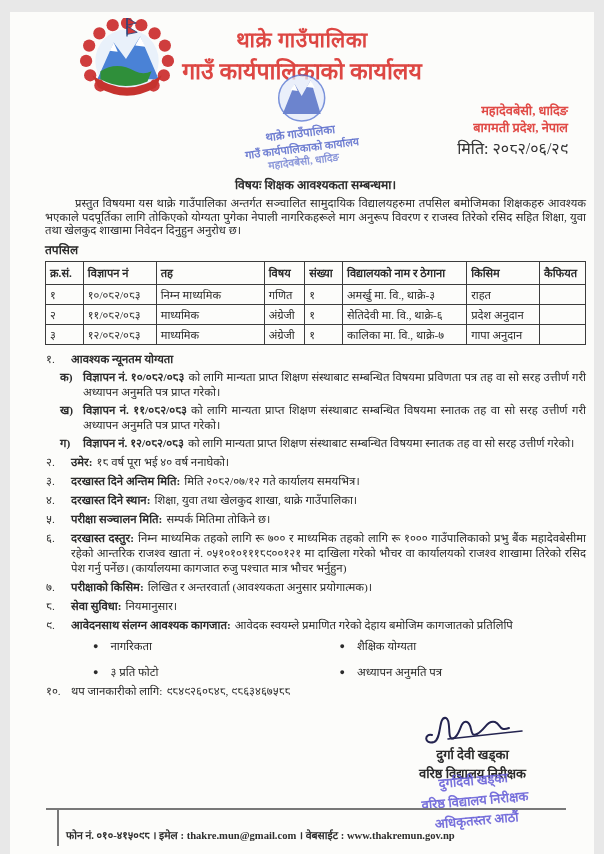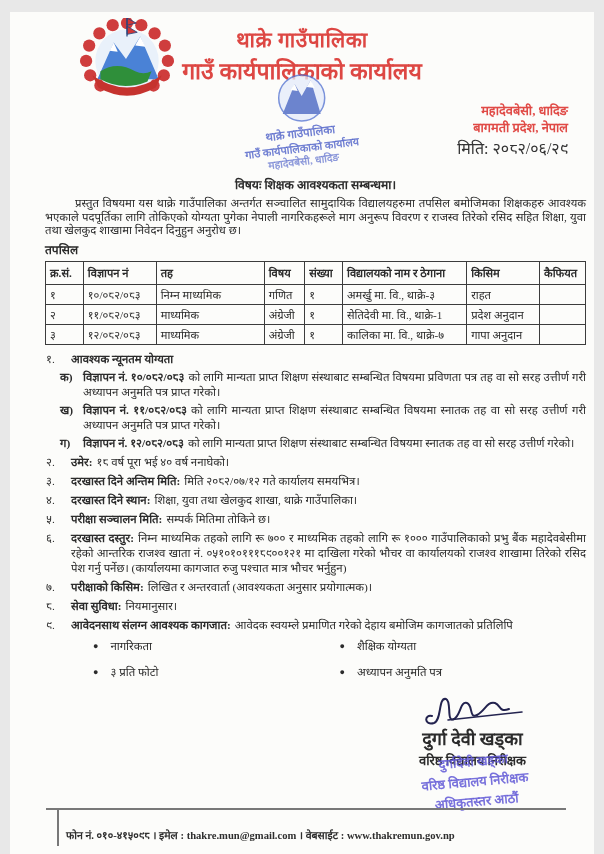--- a/index.html
+++ b/index.html
@@ -46,21 +46,21 @@
   .sub { display:flex; margin-top:3px; padding-left:15px; }
   .sub .mark { flex:none; width:23px; font-weight:bold; }
   .sub .itext { flex:1; text-align:justify; }
   .bullets { display:grid; grid-template-columns:1fr 1fr; padding-left:48px; margin-top:6px; row-gap:11px; }
   .bullet { display:flex; align-items:center; }
   .bullet .dot { margin-right:12px; font-size:9px; }
   
   .sig-block { margin-top:10px; margin-left:auto; margin-right:6px; width:215px;
                text-align:center; position:relative; }
   .sig-svg { display:block; margin:0 auto; }
-  .sig-name { font-weight:bold; font-size:18px; margin-top:-2px; }
+  .sig-name { font-weight:bold; font-size:13px; margin-top:-2px; }
   .sig-title { font-weight:bold; font-size:13px; margin-top:1px; }
   .stamp { position:absolute; left:-20px; top:62px; width:260px; transform:rotate(-5deg);
            color:rgba(96,88,214,0.85); font-weight:bold; font-size:13px;
            line-height:1.55; text-align:center; pointer-events:none; }
   
   .footer { position:absolute; left:36px; right:28px; bottom:16px;
             border-top:2px solid #787878; padding:18px 0 8px 20px; font-size:10.6px;
             font-weight:bold; color:#2e2e2e; }
   .footer::before { content:""; position:absolute; left:11px; top:0; width:2px; height:36px; background:#787878; }
   .footer .latin { font-family:"Liberation Serif",serif; }
@@ -162,21 +162,21 @@
           <td>अमर्खु मा. वि., थाक्रे-३</td>
           <td>राहत</td>
           <td></td>
         </tr>
         <tr>
           <td>२</td>
           <td>११/०८२/०८३</td>
           <td>माध्यमिक</td>
           <td>अंग्रेजी</td>
           <td>१</td>
-          <td>सेतिदेवी मा. वि., थाक्रे-1</td>
+          <td>सेतिदेवी मा. वि., थाक्रे-६</td>
           <td>प्रदेश अनुदान</td>
           <td></td>
         </tr>
         <tr>
           <td>३</td>
           <td>१२/०८२/०८३</td>
           <td>माध्यमिक</td>
           <td>अंग्रेजी</td>
           <td>१</td>
           <td>कालिका मा. वि., थाक्रे-७</td>
@@ -257,20 +257,24 @@
         <div class="bullet">
           <span class="dot">●</span>
           <span>३ प्रति फोटो</span>
         </div>
         <div class="bullet">
           <span class="dot">●</span>
           <span>अध्यापन अनुमति पत्र</span>
         </div>
       </div>
 
+      <div class="item">
+        <span class="num">१०.</span>
+        <span class="itext"><span class="lbl">थप जानकारीको लागि:</span><span>९८४९२६०८४८, ९८६३४६७५८८</span></span>
+      </div>
 
     </div>
 
     <div class="sig-block">
       <svg class="sig-svg" width="110" height="38" viewBox="0 0 110 38">
         <path d="M14,26 c-8,-2 -8,10 2,7 c8,-3 4,-26 12,-24 c6,2 0,24 8,20 c7,-4 6,-18 13,-16 c6,2 2,16 10,12 c8,-4 10,-14 18,-12 c6,2 4,10 14,6" fill="none" stroke="#23234f" stroke-width="2" stroke-linecap="round"></path>
         <path d="M30,30 L104,22" fill="none" stroke="#23234f" stroke-width="1.6" stroke-linecap="round"></path>
       </svg>
       <div class="sig-name">दुर्गा देवी खड्का</div>
       <div class="sig-title">वरिष्ठ विद्यालय निरीक्षक</div>

